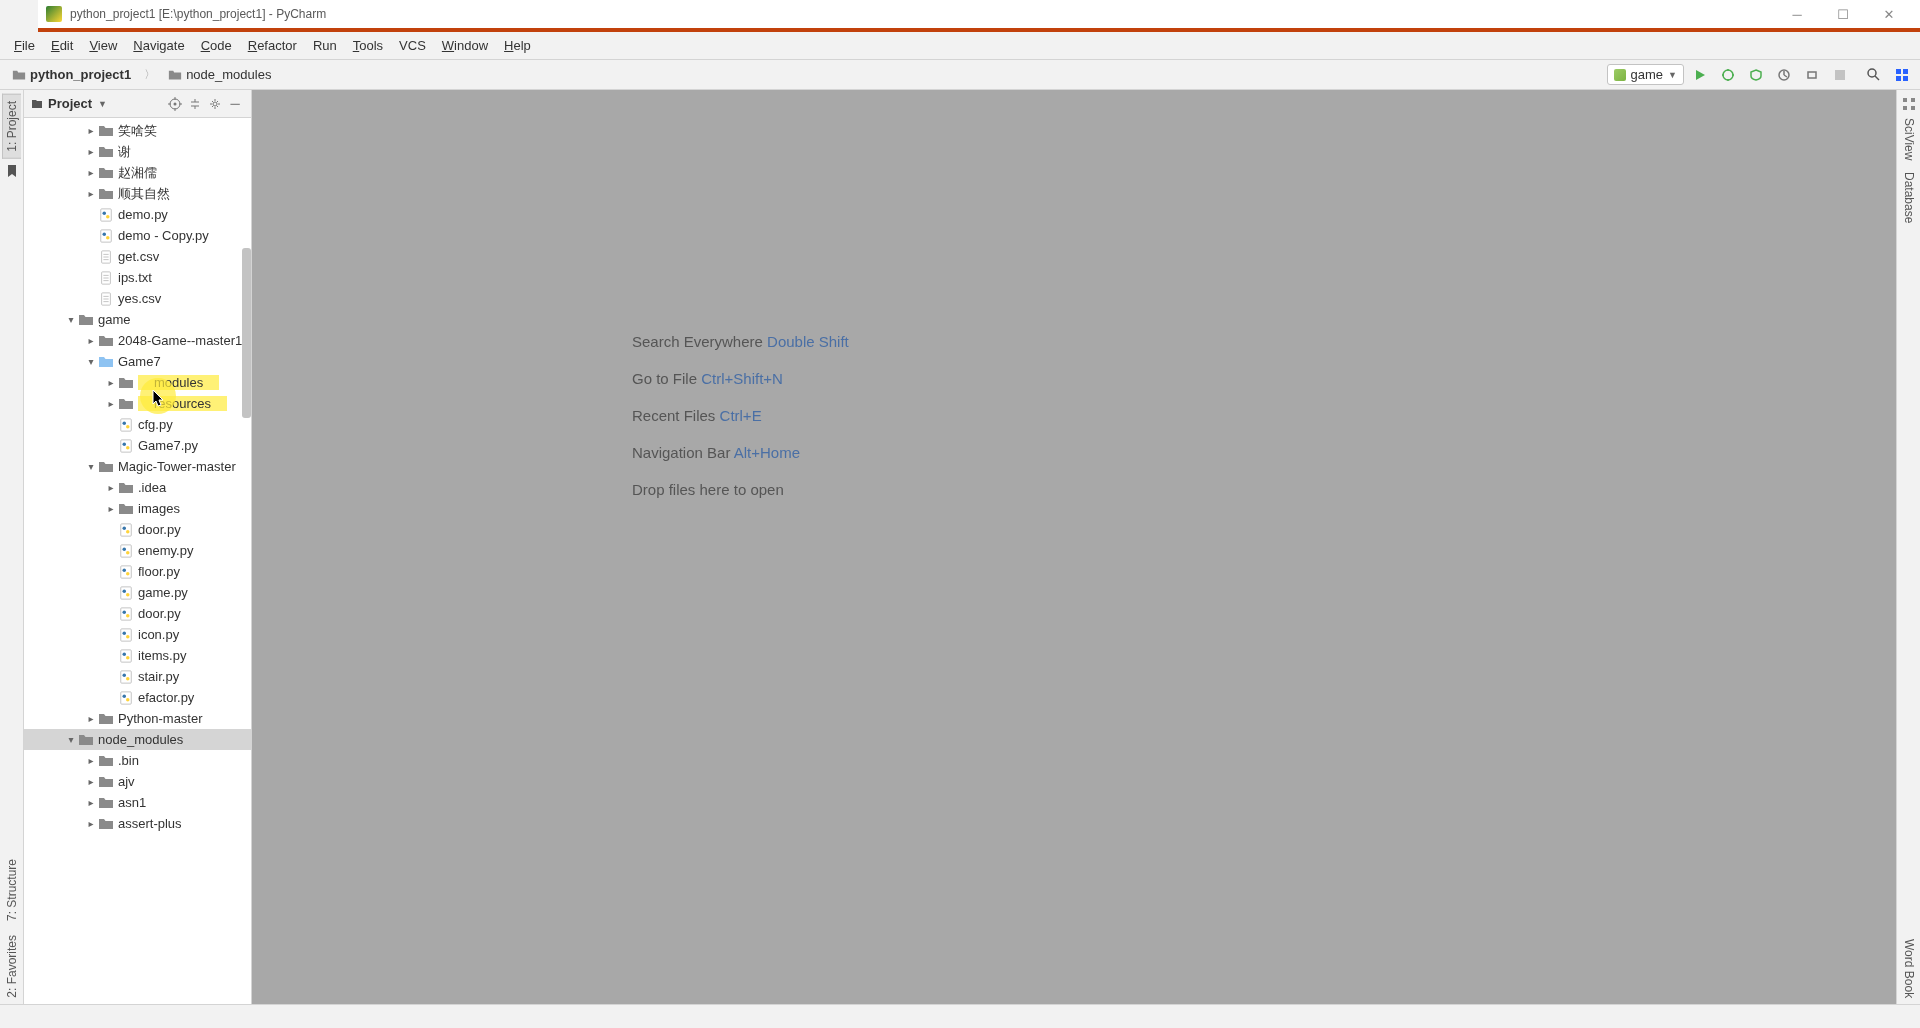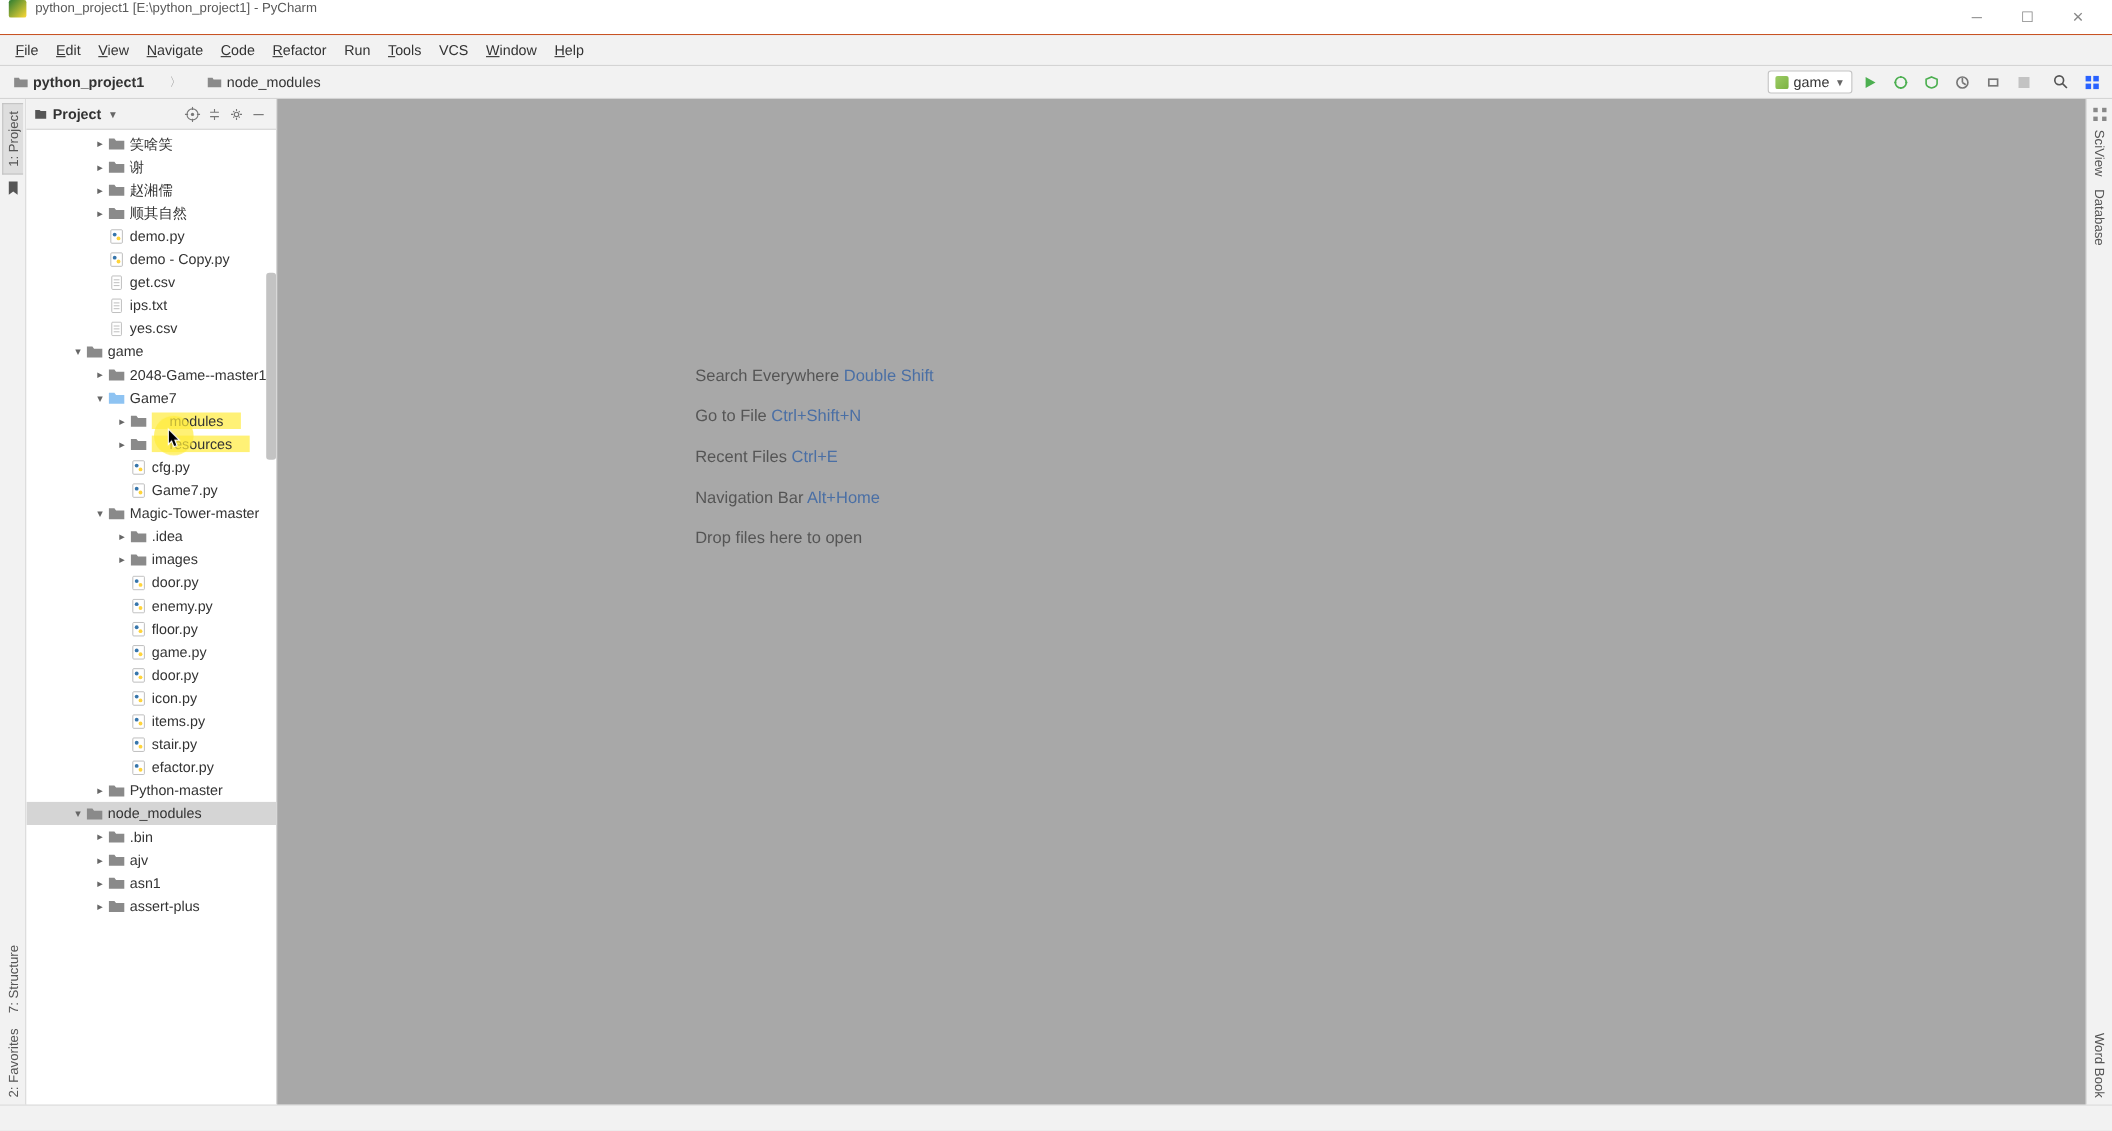--- a/index.html
+++ b/index.html
@@ -1,31 +1,31 @@
 <!DOCTYPE html>
 <html><head>
 <meta charset="utf-8">
 <style>
 * { margin: 0; padding: 0; box-sizing: border-box; font-family: "Segoe UI", Arial, sans-serif; }
 body { width: 1920px; height: 1028px; background: #f2f2f2; overflow: hidden; font-size: 13px; color: #333; }
 
 
-.titlebar { height: 32px; background: #fff; display: flex; padding: 0 8px; border-bottom: 1px solid #c2410c; }
+.titlebar { height: 32px; background: #fff; display: flex; align-items: center; padding: 0 8px; border-bottom: 4px solid #c2410c; margin-left: 38px; }
 .titlebar .app-icon { width: 16px; height: 16px; background: linear-gradient(135deg, #2e7d32 0%, #fdd835 100%); border-radius: 2px; margin-right: 8px; }
 .titlebar .title { flex: 1; color: #595959; font-size: 12px; }
 .titlebar .winbtn { width: 46px; height: 30px; display: flex; align-items: center; justify-content: center; cursor: default; color: #888; }
 
 
 .menubar { height: 28px; background: #f2f2f2; display: flex; align-items: center; padding: 0 6px; border-bottom: 1px solid #d4d4d4;}
 .menubar .menuitem { padding: 4px 8px; cursor: default; font-size: 13px; }
 .menubar .menuitem .u { text-decoration: underline; }
 
 
 .navbar { height: 30px; background: #f2f2f2; display: flex; align-items: center; padding: 0 8px; border-bottom: 1px solid #d4d4d4; }
-.breadcrumbs { display: flex; align-items: center; gap: 18px; flex: 1; font-size: 13px; }
+.breadcrumbs { display: flex; align-items: center; gap: 8px; flex: 1; font-size: 13px; }
 .crumb { display: flex; align-items: center; gap: 4px; padding: 2px 4px; }
 .crumb svg { width: 14px; height: 14px; }
 .crumb-arrow { color: #999; font-size: 11px; padding: 0 1px; }
 
 .runconfig { display:flex; align-items:center; border:1px solid #c3c3c3; background:#fff; padding:2px 6px; margin-right:6px; gap:5px; border-radius:3px;}
 .runconfig .cfgicon { width:12px; height:12px; background:linear-gradient(135deg,#9ccc65,#7cb342); border-radius:2px;}
 .toolbtns { display:flex; gap:8px; align-items:center; }
 .toolbtn { width:20px; height:20px; display:flex; align-items:center; justify-content:center; }
 
 

